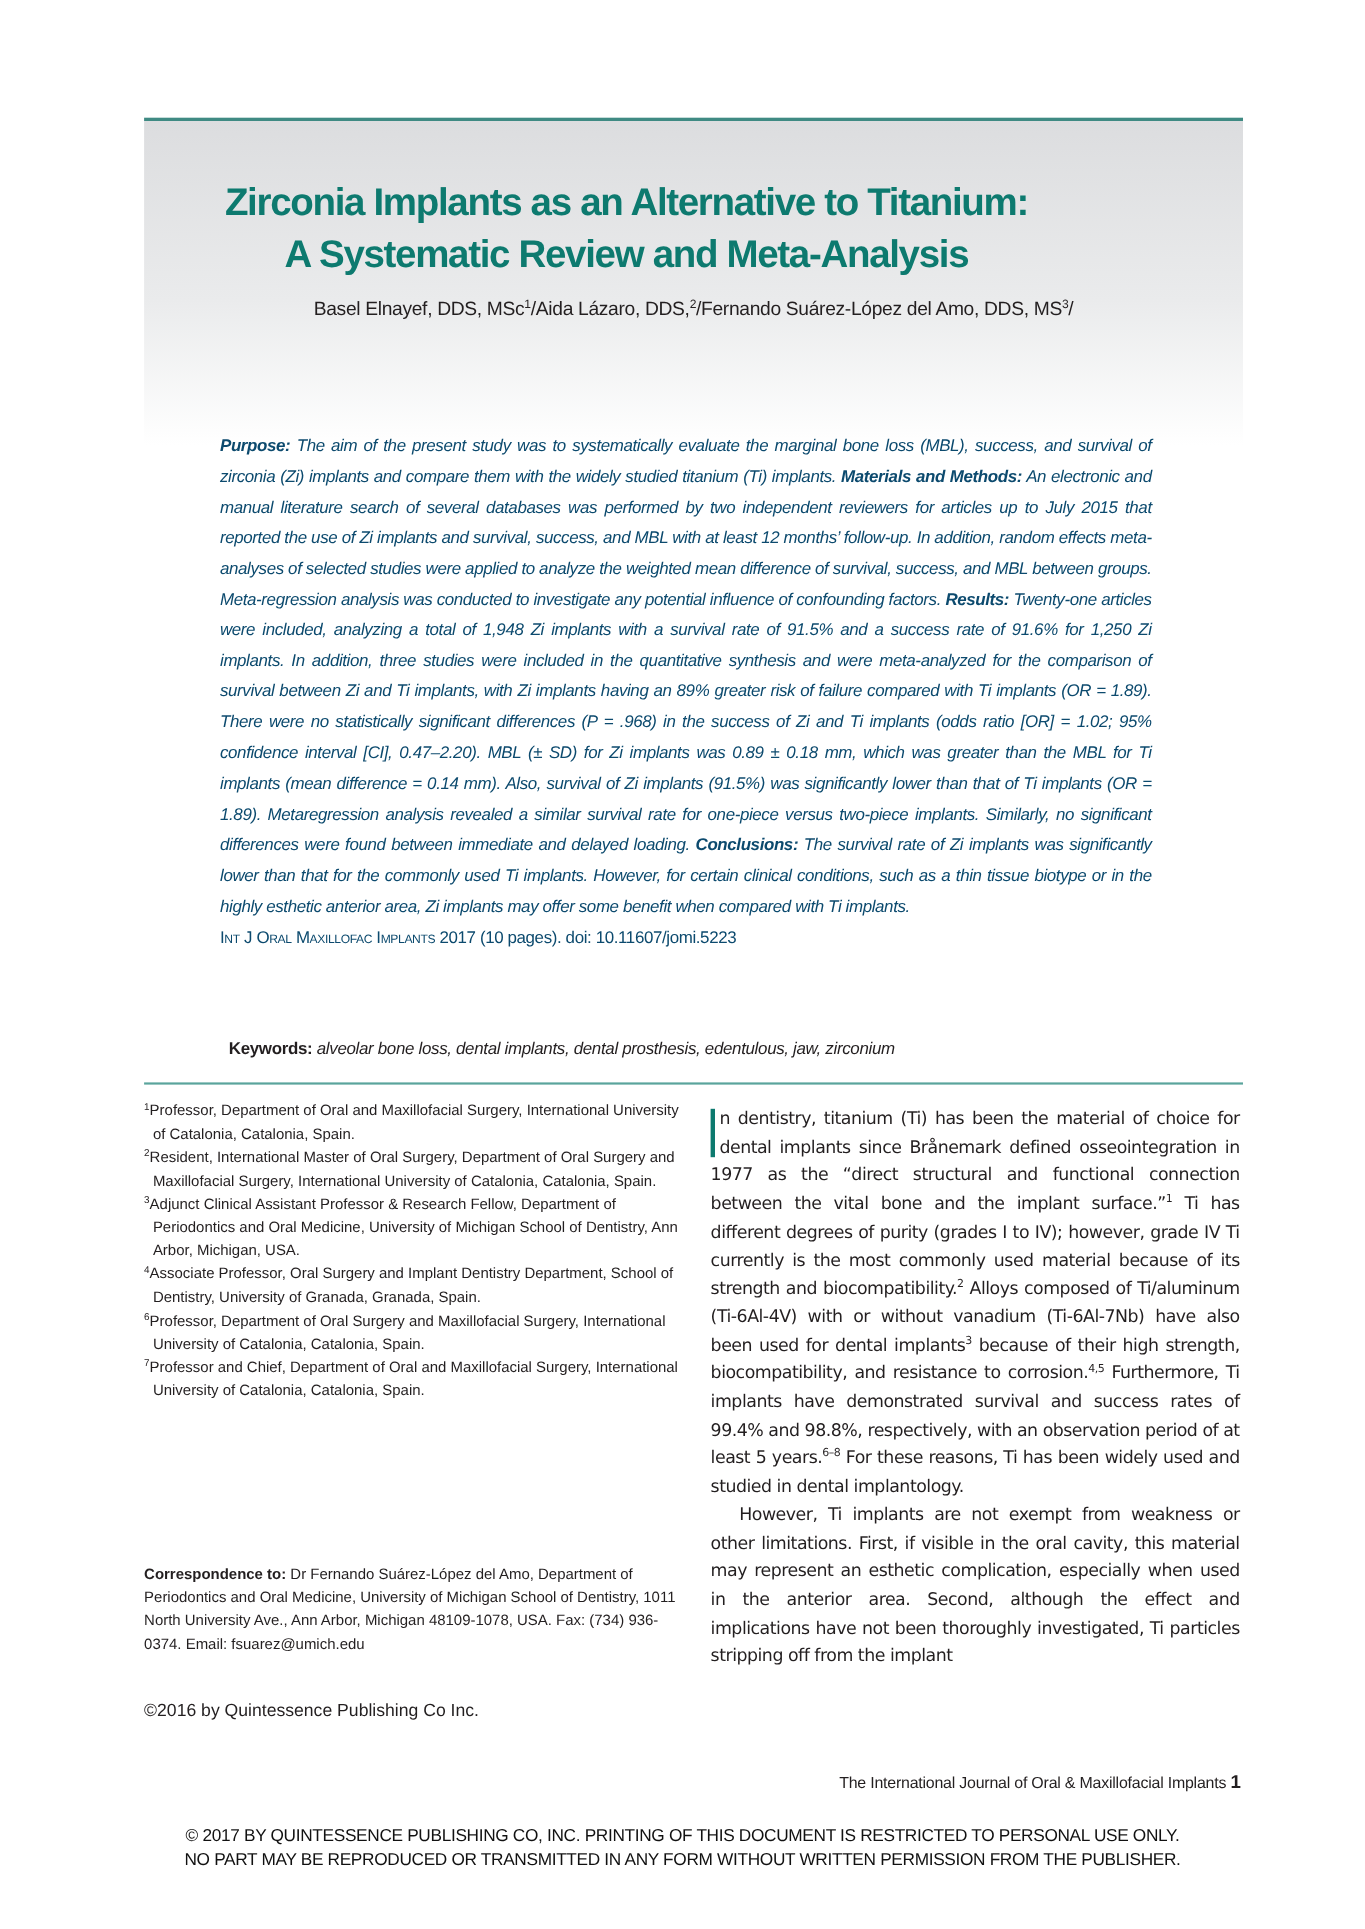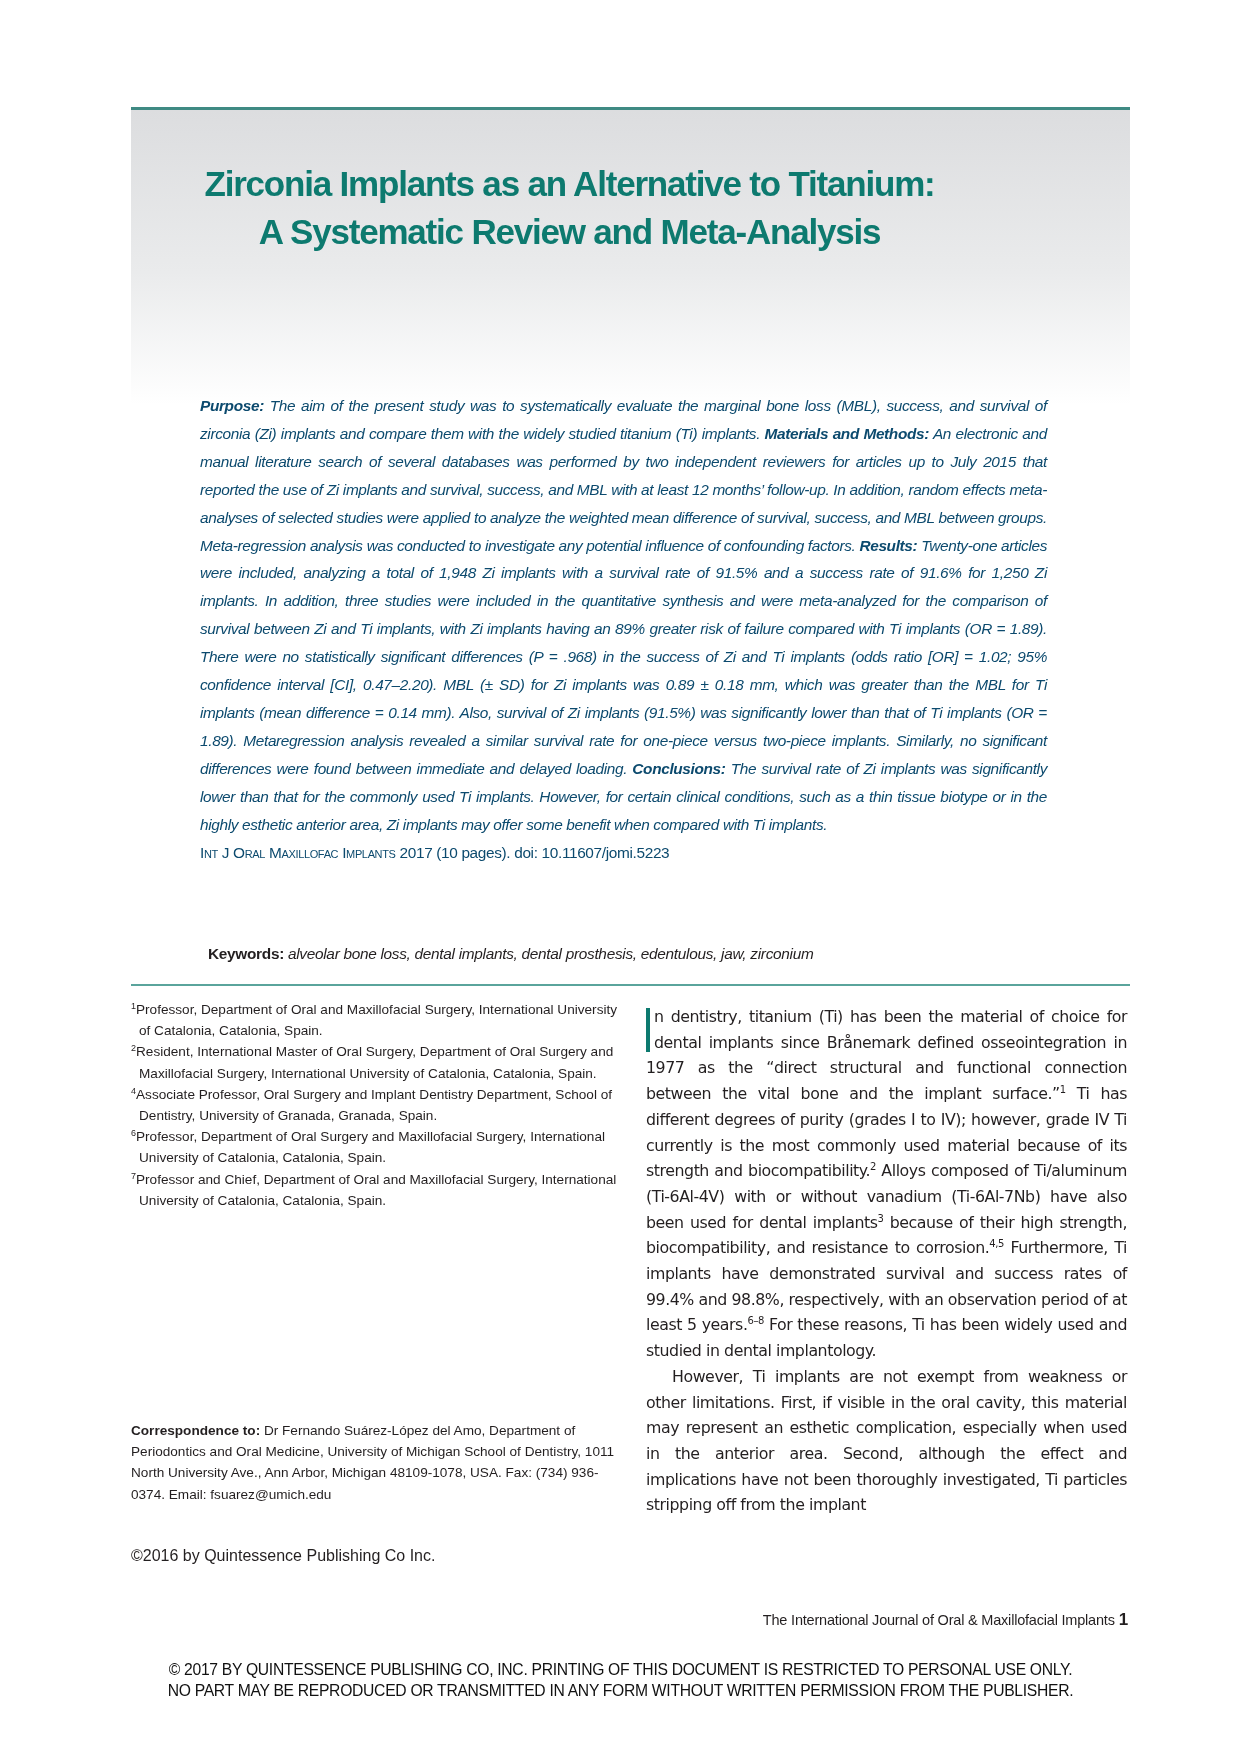--- a/index.html
+++ b/index.html
@@ -38,36 +38,38 @@
 
 <div class="topbar"></div>
 <div class="header-box"></div>
 
 <div class="title">
   <div>Zirconia Implants as an Alternative to Titanium:</div>
   <div>A Systematic Review and Meta-Analysis</div>
 </div>
 
 <div class="authors">
+  <div><span>Basel Elnayef, DDS, MSc</span><sup>1</sup><span>/</span><span>Aida Lázaro, DDS,</span><sup>2</sup><span>/</span><span>Fernando Suárez-López del Amo, DDS, MS</span><sup>3</sup><span>/</span></div>
 </div>
 
 <div class="abstract">
   <b>Purpose:</b><span> The aim of the present study was to systematically evaluate the marginal bone loss (MBL), success, and survival of zirconia (Zi) implants and compare them with the widely studied titanium (Ti) implants. </span><b>Materials and Methods:</b><span> An electronic and manual literature search of several databases was performed by two independent reviewers for articles up to July 2015 that reported the use of Zi implants and survival, success, and MBL with at least 12 months’ follow-up. In addition, random effects meta-analyses of selected studies were applied to analyze the weighted mean difference of survival, success, and MBL between groups. Meta-regression analysis was conducted to investigate any potential influence of confounding factors. </span><b>Results:</b><span> Twenty-one articles were included, analyzing a total of 1,948 Zi implants with a survival rate of 91.5% and a success rate of 91.6% for 1,250 Zi implants. In addition, three studies were included in the quantitative synthesis and were meta-analyzed for the comparison of survival between Zi and Ti implants, with Zi implants having an 89% greater risk of failure compared with Ti implants (OR = 1.89). There were no statistically significant differences (P = .968) in the success of Zi and Ti implants (odds ratio [OR] = 1.02; 95% confidence interval [CI], 0.47–2.20). MBL (± SD) for Zi implants was 0.89 ± 0.18 mm, which was greater than the MBL for Ti implants (mean difference = 0.14 mm). Also, survival of Zi implants (91.5%) was significantly lower than that of Ti implants (OR = 1.89). Metaregression analysis revealed a similar survival rate for one-piece versus two-piece implants. Similarly, no significant differences were found between immediate and delayed loading. </span><b>Conclusions:</b><span> The survival rate of Zi implants was significantly lower than that for the commonly used Ti implants. However, for certain clinical conditions, such as a thin tissue biotype or in the highly esthetic anterior area, Zi implants may offer some benefit when compared with Ti implants.</span><br>
   <span class="cite"><span class="sc">Int J Oral Maxillofac Implants</span><span> 2017 (10 pages). doi: 10.11607/jomi.5223</span></span>
 </div>
 
 <div class="keywords">
   <b>Keywords:</b><i> alveolar bone loss, dental implants, dental prosthesis, edentulous, jaw, zirconium</i>
 </div>
 
 <div class="sep"></div>
 
 <div class="affils">
   <div class="affil"><sup>1</sup><span>Professor, Department of Oral and Maxillofacial Surgery, International University of Catalonia, Catalonia, Spain.</span></div>
   <div class="affil"><sup>2</sup><span>Resident, International Master of Oral Surgery, Department of Oral Surgery and Maxillofacial Surgery, International University of Catalonia, Catalonia, Spain.</span></div>
+  <div class="affil"><sup>3</sup><span>Adjunct Clinical Assistant Professor &amp; Research Fellow, Department of Periodontics and Oral Medicine, University of Michigan School of Dentistry, Ann Arbor, Michigan, USA.</span></div>
   <div class="affil"><sup>4</sup><span>Associate Professor, Oral Surgery and Implant Dentistry Department, School of Dentistry, University of Granada, Granada, Spain.</span></div>
   <div class="affil"><sup>6</sup><span>Professor, Department of Oral Surgery and Maxillofacial Surgery, International University of Catalonia, Catalonia, Spain.</span></div>
   <div class="affil"><sup>7</sup><span>Professor and Chief, Department of Oral and Maxillofacial Surgery, International University of Catalonia, Catalonia, Spain.</span></div>
 </div>
 
 <div class="corr">
   <b>Correspondence to:</b><span> Dr Fernando Suárez-López del Amo, Department of Periodontics and Oral Medicine, University of Michigan School of Dentistry, 1011 North University Ave., Ann Arbor, Michigan 48109-1078, USA. Fax: (734) 936-0374. Email: fsuarez@umich.edu</span>
 </div>
 
 <div class="copyright-small">©2016 by Quintessence Publishing Co Inc.</div>

